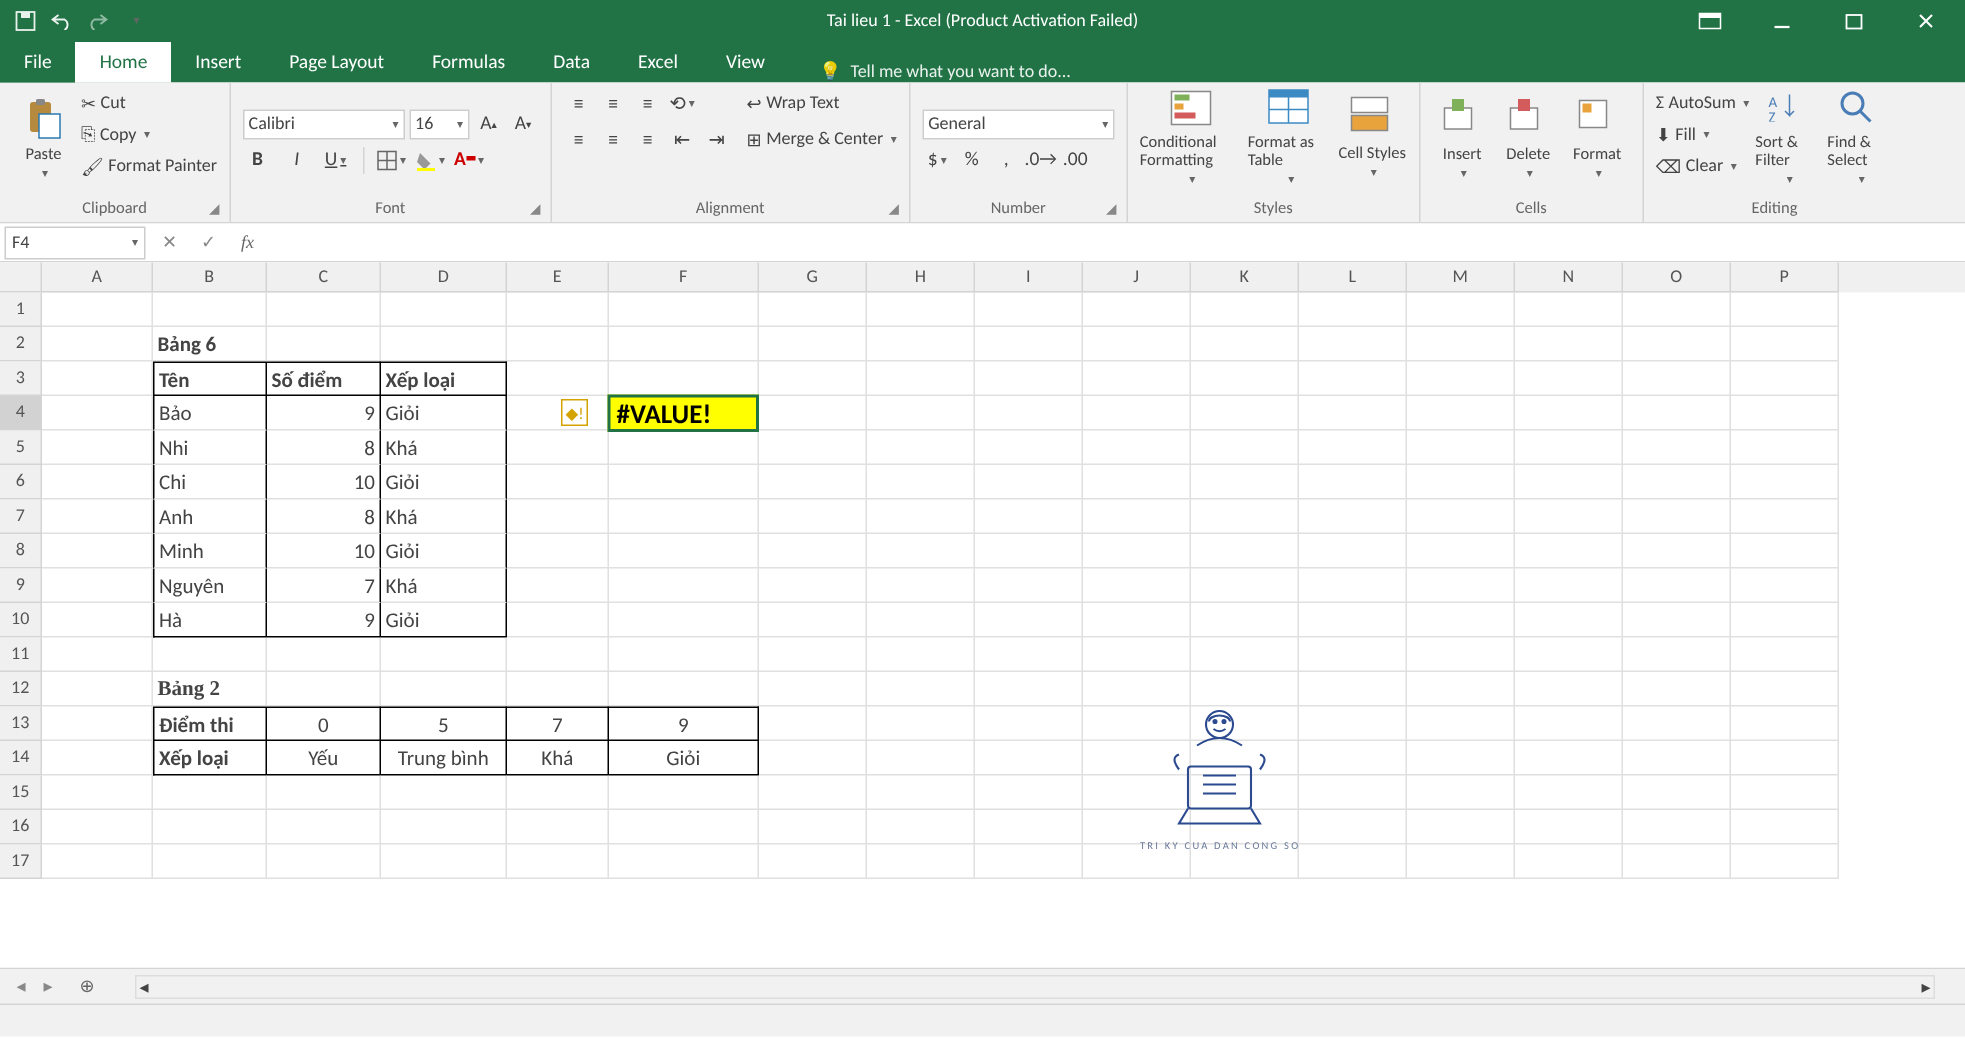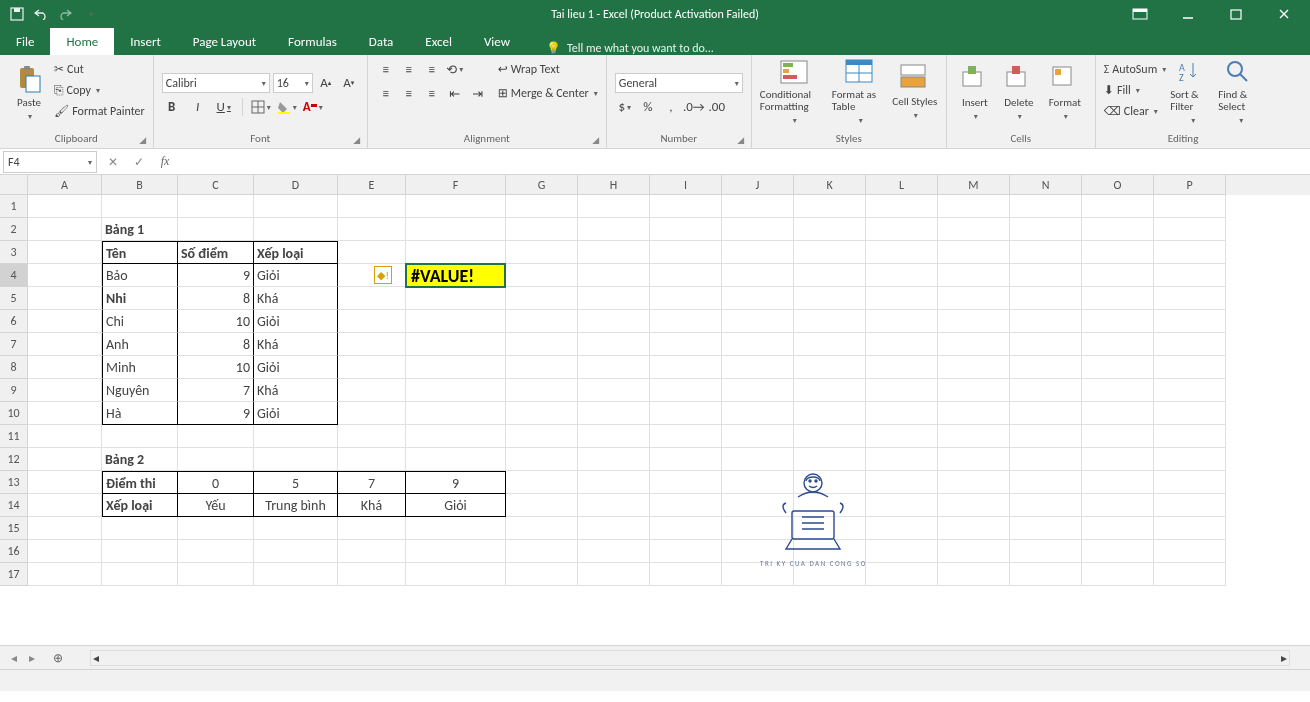--- a/index.html
+++ b/index.html
@@ -423,21 +423,21 @@
         <div class="c" style="width: 72px;"></div>
         <div class="c" style="width: 72px;"></div>
         <div class="c" style="width: 72px;"></div>
         <div class="c" style="width: 72px;"></div>
         <div class="c" style="width: 72px;"></div>
         <div class="c" style="width: 72px;"></div>
       </div>
       <div class="gr">
         <div class="rh">2</div>
         <div class="c" style="width: 74px;"></div>
-        <div class="c b" style="width: 76px;">Bảng 1</div>
+        <div class="c b" style="width: 76px;">Bảng 6</div>
         <div class="c" style="width: 76px;"></div>
         <div class="c" style="width: 84px;"></div>
         <div class="c" style="width: 68px;"></div>
         <div class="c" style="width: 100px;"></div>
         <div class="c" style="width: 72px;"></div>
         <div class="c" style="width: 72px;"></div>
         <div class="c" style="width: 72px;"></div>
         <div class="c" style="width: 72px;"></div>
         <div class="c" style="width: 72px;"></div>
         <div class="c" style="width: 72px;"></div>
@@ -480,21 +480,21 @@
         <div class="c" style="width: 72px;"></div>
         <div class="c" style="width: 72px;"></div>
         <div class="c" style="width: 72px;"></div>
         <div class="c" style="width: 72px;"></div>
         <div class="c" style="width: 72px;"></div>
         <div class="c" style="width: 72px;"></div>
       </div>
       <div class="gr">
         <div class="rh">5</div>
         <div class="c" style="width: 74px;"></div>
-        <div class="c bl" style="width: 76px; border-right: 1px solid rgb(0, 0, 0); font-weight: bold;">Nhi</div>
+        <div class="c bl" style="width: 76px; border-right: 1px solid rgb(0, 0, 0);">Nhi</div>
         <div class="c r" style="width: 76px; border-right: 1px solid rgb(0, 0, 0);">8</div>
         <div class="c br" style="width: 84px;">Khá</div>
         <div class="c" style="width: 68px;"></div>
         <div class="c" style="width: 100px;"></div>
         <div class="c" style="width: 72px;"></div>
         <div class="c" style="width: 72px;"></div>
         <div class="c" style="width: 72px;"></div>
         <div class="c" style="width: 72px;"></div>
         <div class="c" style="width: 72px;"></div>
         <div class="c" style="width: 72px;"></div>
@@ -613,21 +613,21 @@
         <div class="c" style="width: 72px;"></div>
         <div class="c" style="width: 72px;"></div>
         <div class="c" style="width: 72px;"></div>
         <div class="c" style="width: 72px;"></div>
         <div class="c" style="width: 72px;"></div>
         <div class="c" style="width: 72px;"></div>
       </div>
       <div class="gr">
         <div class="rh">12</div>
         <div class="c" style="width: 74px;"></div>
-        <div class="c b" style="width: 76px;">Bảng 2</div>
+        <div class="c b" style="width: 76px; font-family: Liberation Serif, serif;">Bảng 2</div>
         <div class="c" style="width: 76px;"></div>
         <div class="c" style="width: 84px;"></div>
         <div class="c" style="width: 68px;"></div>
         <div class="c" style="width: 100px;"></div>
         <div class="c" style="width: 72px;"></div>
         <div class="c" style="width: 72px;"></div>
         <div class="c" style="width: 72px;"></div>
         <div class="c" style="width: 72px;"></div>
         <div class="c" style="width: 72px;"></div>
         <div class="c" style="width: 72px;"></div>

